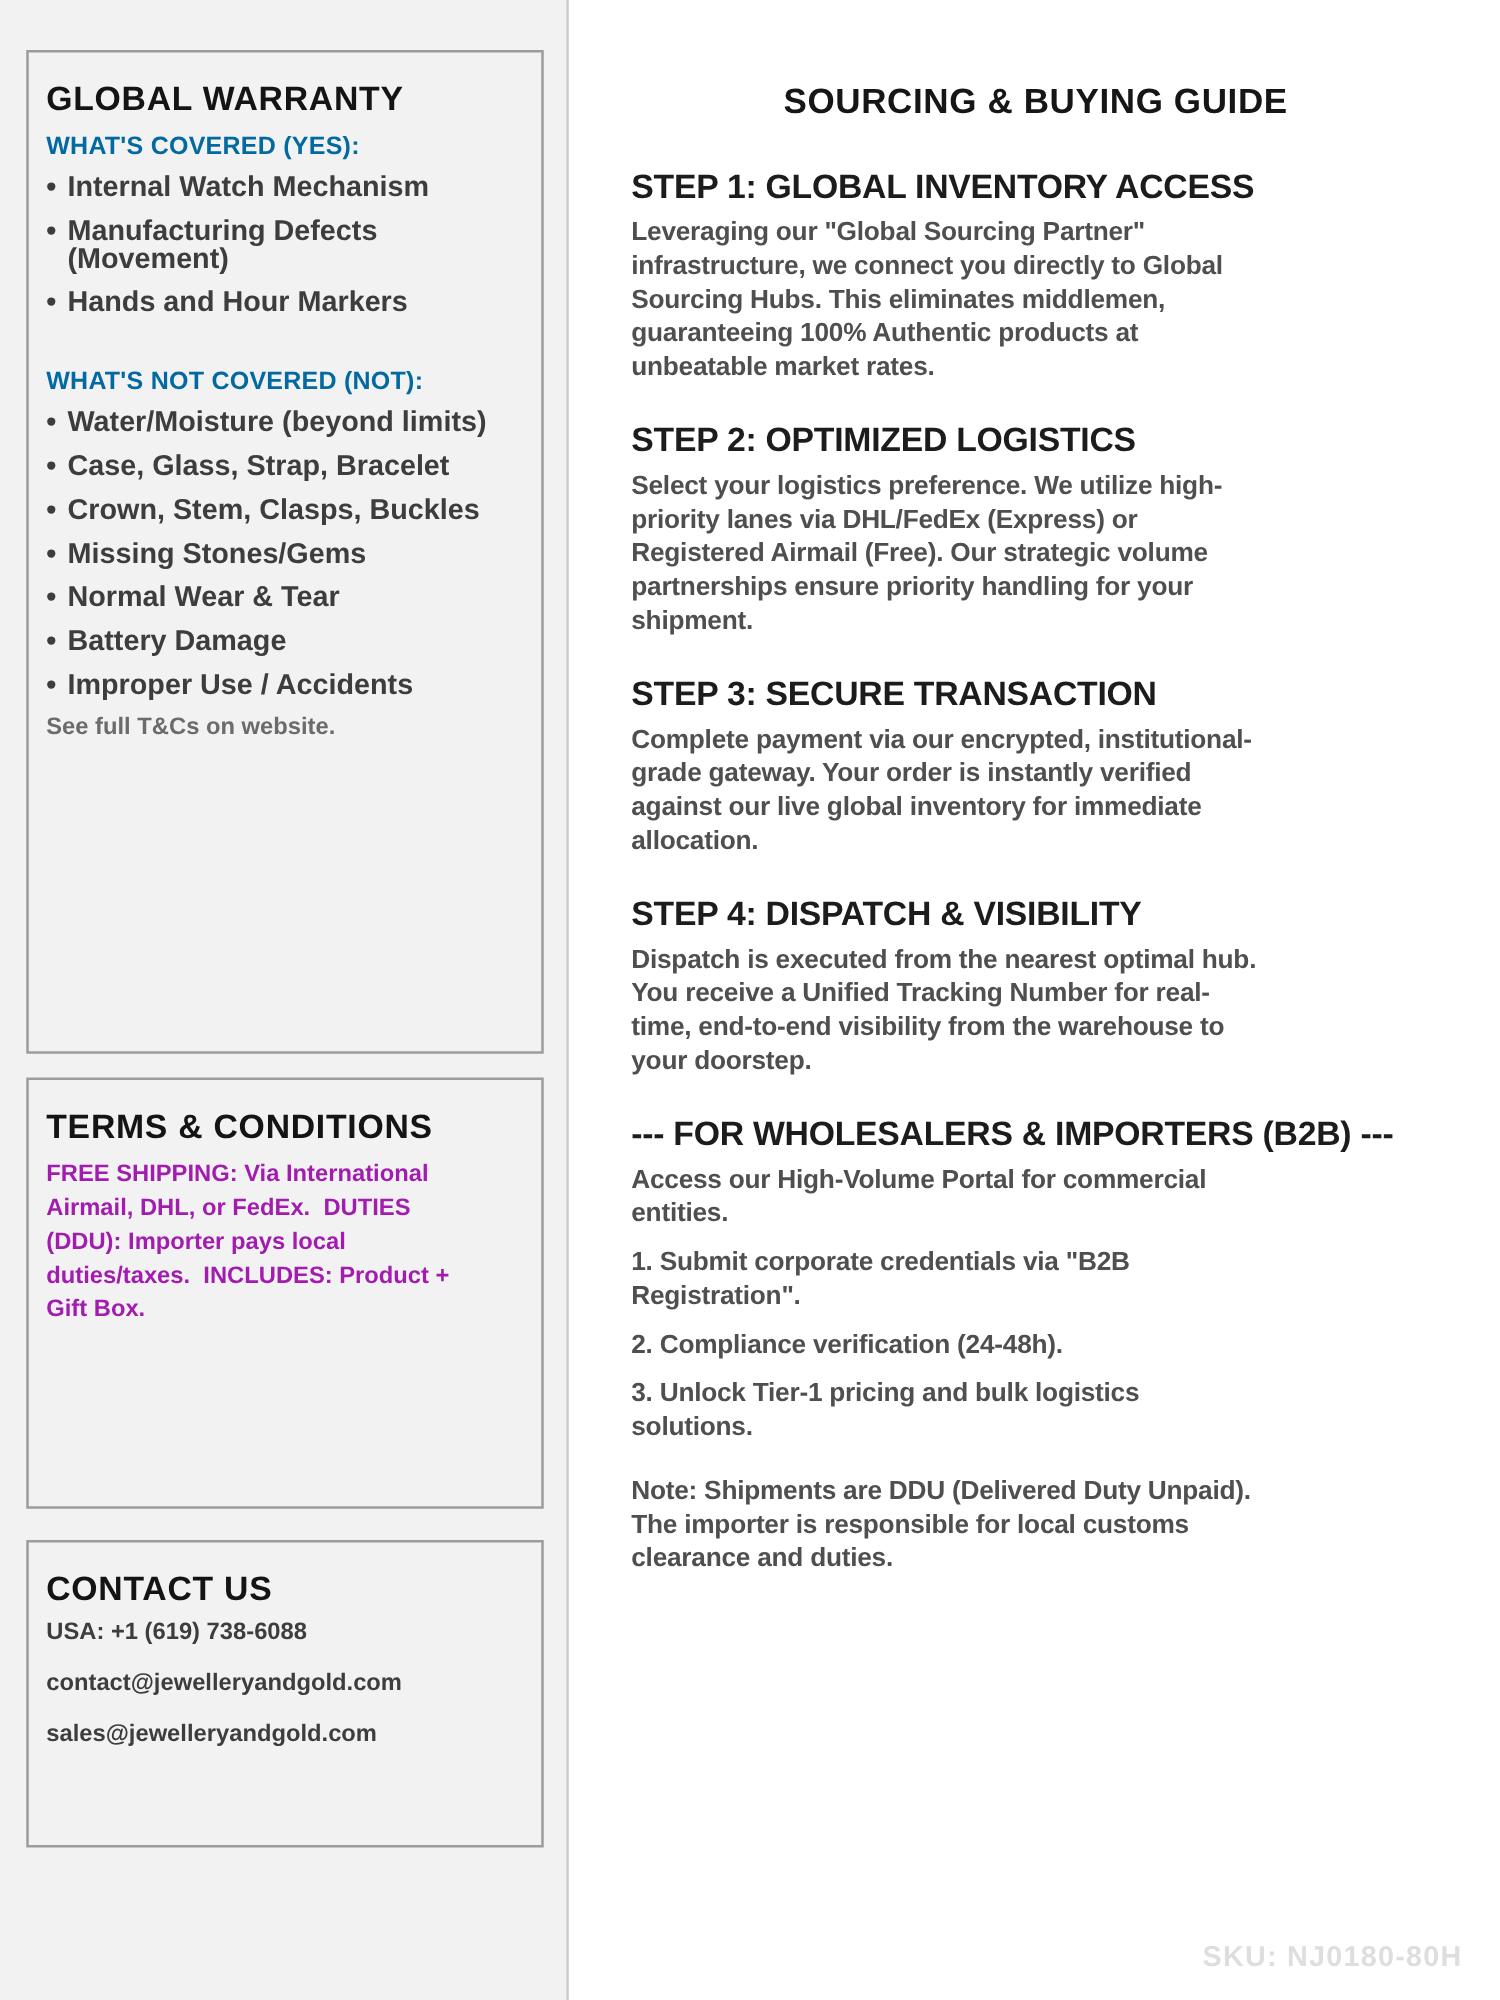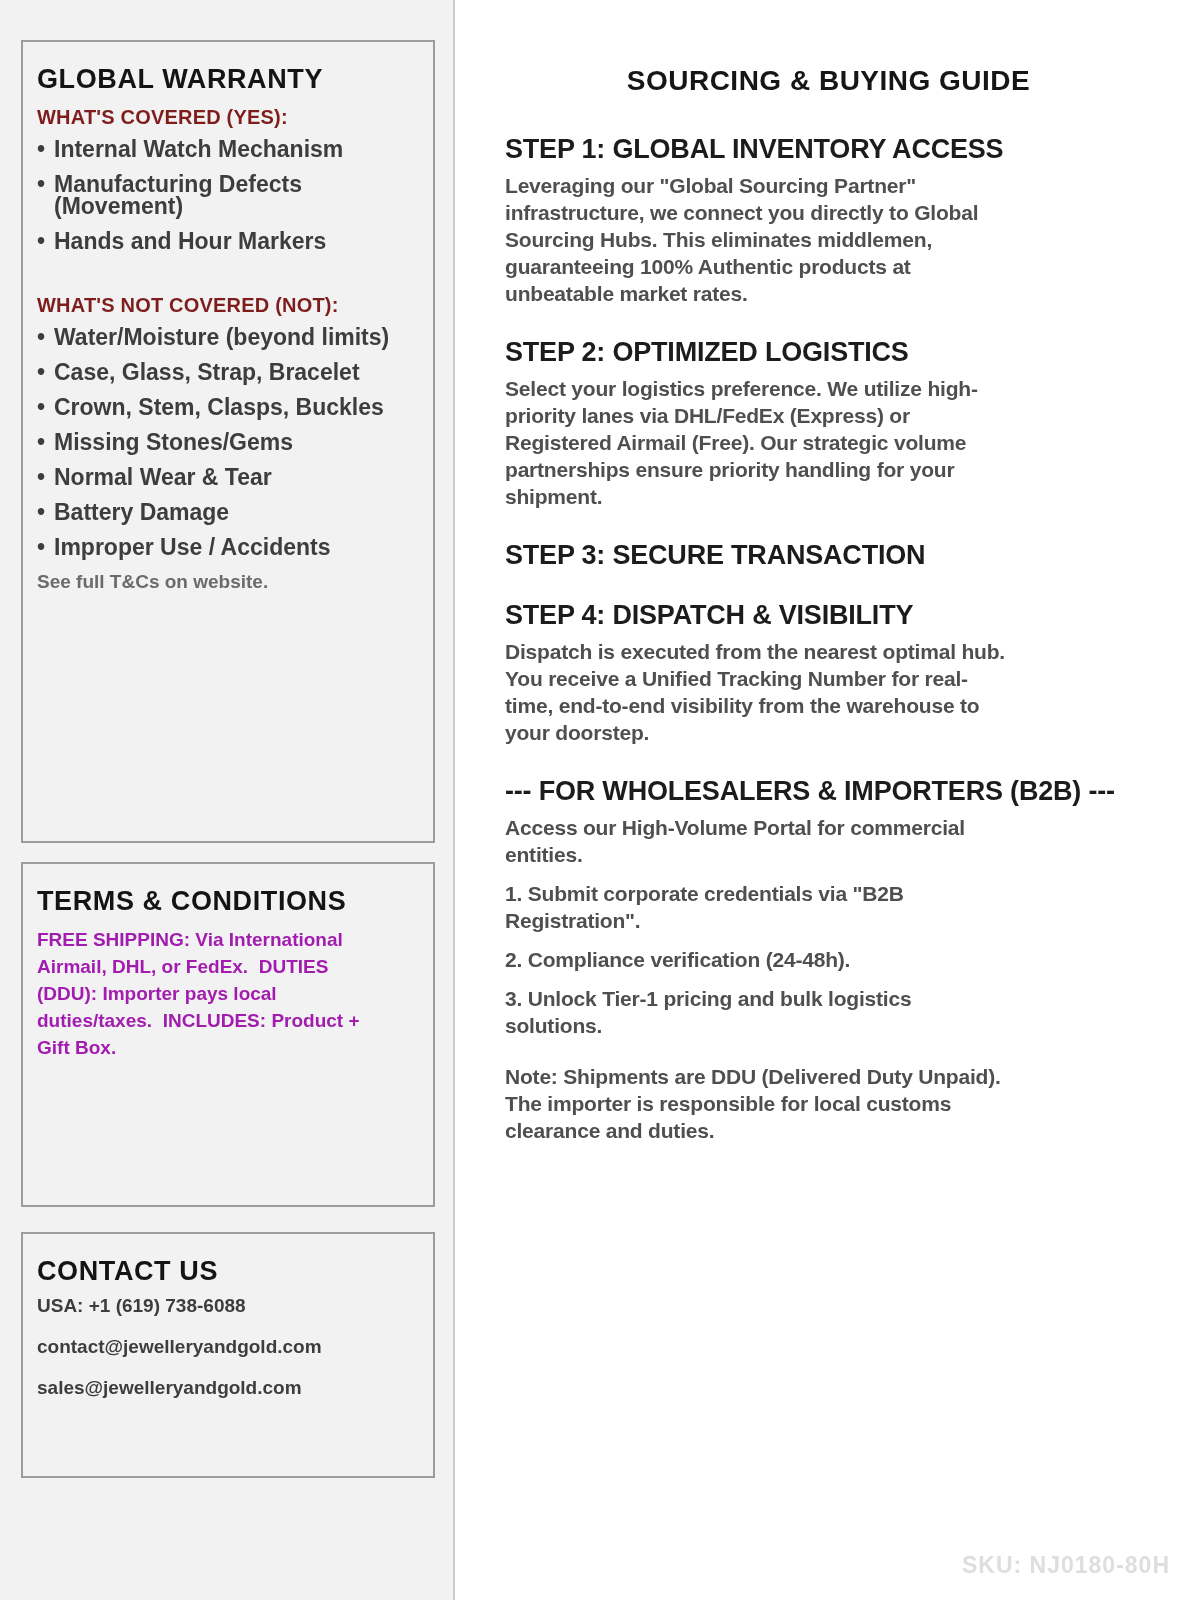--- a/index.html
+++ b/index.html
@@ -18,21 +18,21 @@
     padding:22px 14px 0 14px; width:414px;
   }
   .box-warranty { height:803px; margin-bottom:19px; }
   .box-terms    { height:345px; margin-bottom:25px; }
   .box-contact  { height:246px; }
   .box h2 {
     font-size:27px; line-height:30px; font-weight:700; color:#141414;
     letter-spacing:0.6px;
   }
   .box h3 {
-    font-size:20px; line-height:22px; font-weight:700; color:#7f1d1d;
+    font-size:20px; line-height:22px; font-weight:700; color:#0369a1;
     letter-spacing:0.2px; margin-top:12px;
   }
   .box h3.second { margin-top:42px; }
   .blist { list-style:none; margin-top:10px; }
   .blist li {
     position:relative; padding-left:17px; margin-bottom:13px;
     font-size:23px; line-height:22px; font-weight:700; color:#3d3d3d;
   }
   .blist li::before { content:"\2022"; position:absolute; left:0; top:0; color:#3d3d3d; }
   .footnote {
@@ -112,20 +112,21 @@
     <h1>SOURCING &amp; BUYING GUIDE</h1>
 
     <div class="content">
       <h2 class="step-h">STEP 1: GLOBAL INVENTORY ACCESS</h2>
       <p class="body-p">Leveraging our "Global Sourcing Partner" infrastructure, we connect you directly to Global Sourcing Hubs. This eliminates middlemen, guaranteeing 100% Authentic products at unbeatable market rates.</p>
 
       <h2 class="step-h">STEP 2: OPTIMIZED LOGISTICS</h2>
       <p class="body-p">Select your logistics preference. We utilize high-priority lanes via DHL/FedEx (Express) or Registered Airmail (Free). Our strategic volume partnerships ensure priority handling for your shipment.</p>
 
       <h2 class="step-h">STEP 3: SECURE TRANSACTION</h2>
+      <p class="body-p">Complete payment via our encrypted, institutional-grade gateway. Your order is instantly verified against our live global inventory for immediate allocation.</p>
 
       <h2 class="step-h">STEP 4: DISPATCH &amp; VISIBILITY</h2>
       <p class="body-p">Dispatch is executed from the nearest optimal hub. You receive a Unified Tracking Number for real-time, end-to-end visibility from the warehouse to your doorstep.</p>
 
       <h2 class="step-h">--- FOR WHOLESALERS &amp; IMPORTERS (B2B) ---</h2>
       <p class="body-p mb">Access our High-Volume Portal for commercial entities.</p>
       <p class="body-p mb">1. Submit corporate credentials via "B2B Registration".</p>
       <p class="body-p mb">2. Compliance verification (24-48h).</p>
       <p class="body-p mb">3. Unlock Tier-1 pricing and bulk logistics solutions.</p>
       <p class="body-p" style="margin-top:24px">Note: Shipments are DDU (Delivered Duty Unpaid). The importer is responsible for local customs clearance and duties.</p>

